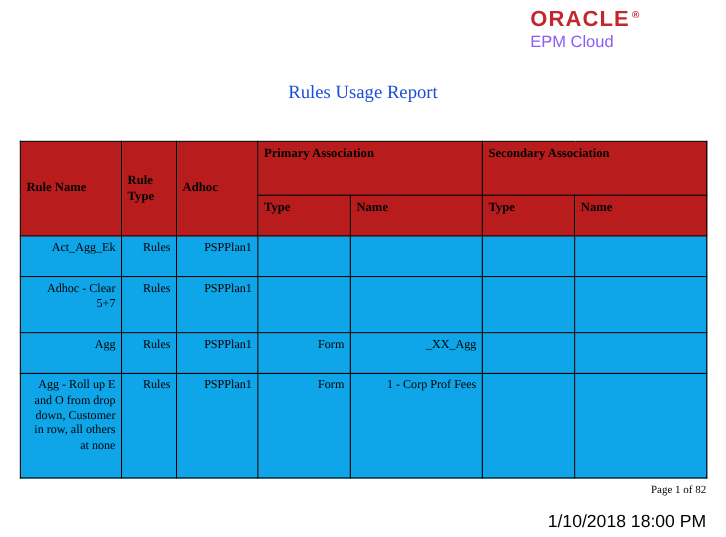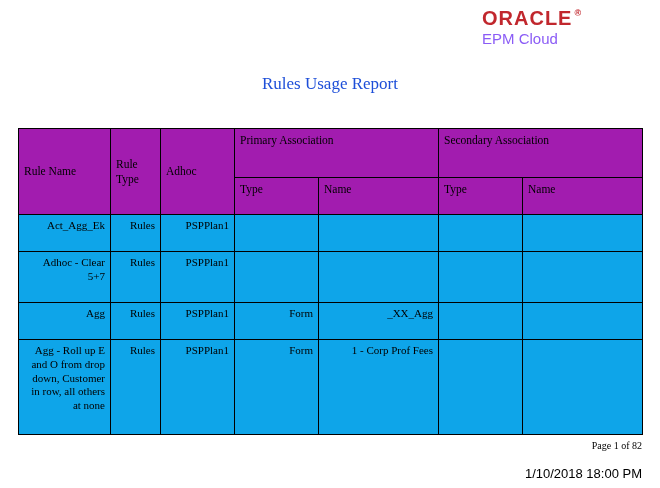--- a/index.html
+++ b/index.html
@@ -81,22 +81,22 @@
   }
   table.rules th,
   table.rules td {
     border: 1px solid #000000;
     vertical-align: top;
     padding: 4px 5px;
     font-size: 11px;
     line-height: 1.25;
   }
   table.rules thead th {
-    background: #a21caf;
-    font-weight: normal;
+    background: #b91c1c;
+    font-weight: bold;
     font-size: 11.5px;
   }
   thead th.grp {
     text-align: left;
     vertical-align: top;
     height: 40px;
   }
   thead th.sub {
     text-align: left;
     vertical-align: top;
@@ -128,21 +128,21 @@
     top: 440px;
     font-family: "Liberation Serif", serif;
     font-size: 10px;
     color: #000000;
   }
   .timestamp {
     position: absolute;
     right: 18px;
     top: 466px;
     font-family: "Liberation Sans", sans-serif;
-    font-size: 13px;
+    font-size: 16px;
     color: #000000;
   }
 </style>
 </head>
 <body>
 
 <div class="page">
 
   <div class="brand">
     <div class="brand-oracle">

